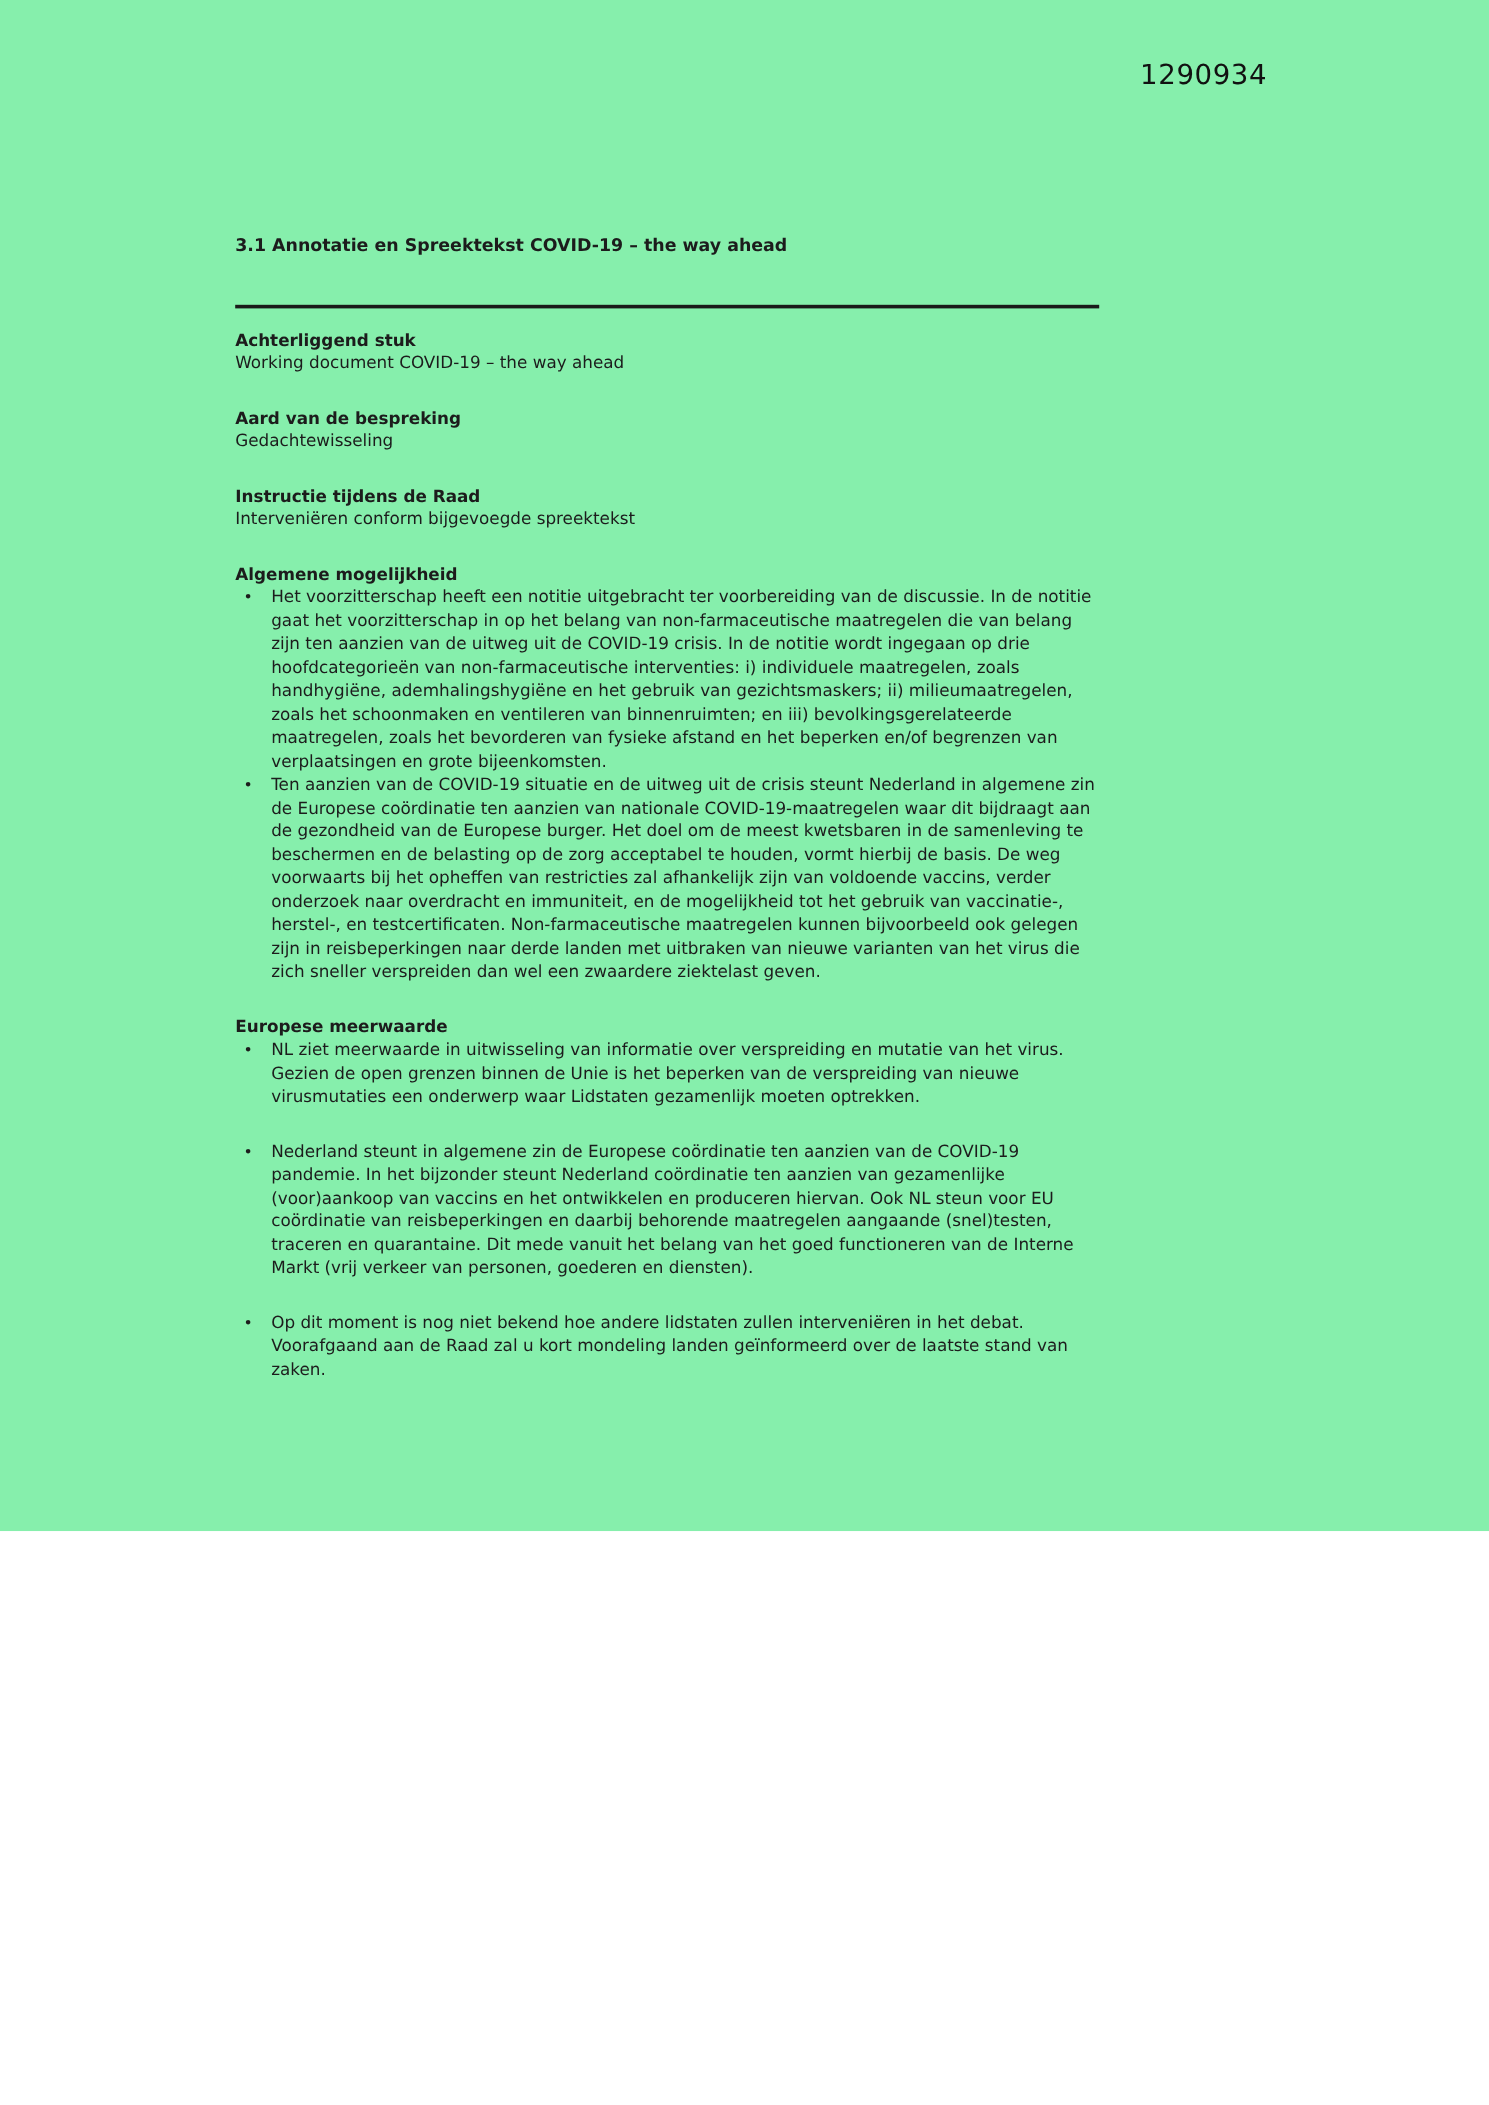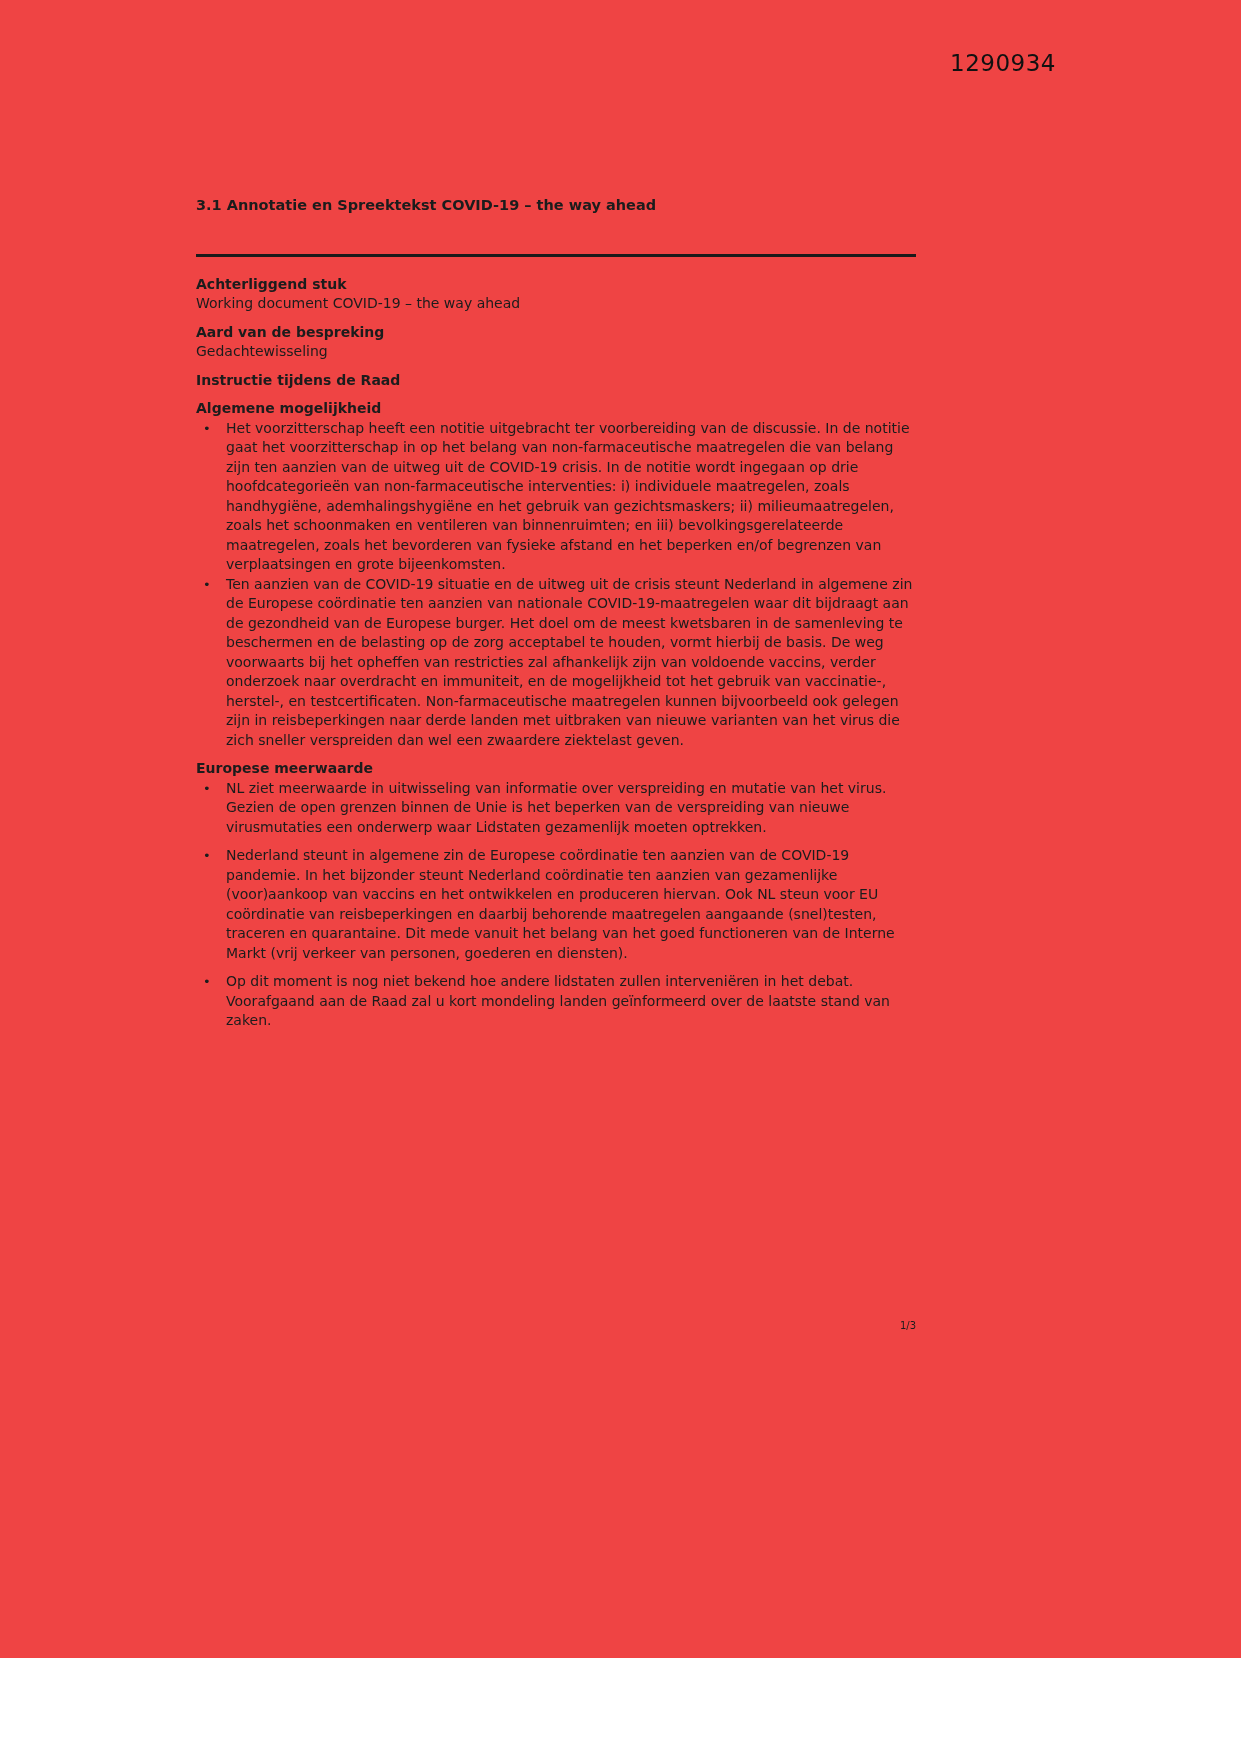--- a/index.html
+++ b/index.html
@@ -4,22 +4,22 @@
 <style>
   * { margin: 0; padding: 0; box-sizing: border-box; }
   html, body { background: #ffffff; }
   body {
     font-family: "DejaVu Sans", "Liberation Sans", sans-serif;
     color: #1c1c1c;
   }
   .page {
     position: relative;
     width: 1241px;
-    height: 1658px;
-    background: #ef4444;
+    height: 1276px;
+    background: #86efac;
     overflow: hidden;
   }
   .doc-number {
     position: absolute;
     top: 50px;
     right: 185px;
     font-size: 23px;
     letter-spacing: 0.5px;
     color: #111;
   }
@@ -34,21 +34,21 @@
   .doc-title {
     font-weight: bold;
     font-size: 14.5px;
     margin-bottom: 38px;
   }
   .title-rule {
     border: none;
     border-top: 3px solid #1a1a1a;
     margin: 0 0 18px 0;
   }
-  .section { margin-top: 9px; }
+  .section { margin-top: 26px; }
   .section.first { margin-top: 16px; }
   .section-heading {
     font-weight: bold;
     font-size: 14px;
   }
   .section-body { }
   .bullet-list { }
   .bullet-item {
     display: flex;
     align-items: flex-start;
@@ -86,20 +86,21 @@
       <div class="section-body">Working document COVID-19 – the way ahead</div>
     </div>
 
     <div class="section">
       <div class="section-heading">Aard van de bespreking</div>
       <div class="section-body">Gedachtewisseling</div>
     </div>
 
     <div class="section">
       <div class="section-heading">Instructie tijdens de Raad</div>
+      <div class="section-body">Interveniëren conform bijgevoegde spreektekst</div>
     </div>
 
     <div class="section">
       <div class="section-heading">Algemene mogelijkheid</div>
       <div class="bullet-list">
         <div class="bullet-item">
           <span class="bullet-marker">•</span>
           <span class="bullet-text">Het voorzitterschap heeft een notitie uitgebracht ter voorbereiding van de discussie. In de notitie gaat het voorzitterschap in op het belang van non-farmaceutische maatregelen die van belang zijn ten aanzien van de uitweg uit de COVID-19 crisis. In de notitie wordt ingegaan op drie hoofdcategorieën van non-farmaceutische interventies: i) individuele maatregelen, zoals handhygiëne, ademhalingshygiëne en het gebruik van gezichtsmaskers; ii) milieumaatregelen, zoals het schoonmaken en ventileren van binnenruimten; en iii) bevolkingsgerelateerde maatregelen, zoals het bevorderen van fysieke afstand en het beperken en/of begrenzen van verplaatsingen en grote bijeenkomsten.</span>
         </div>
         <div class="bullet-item">

